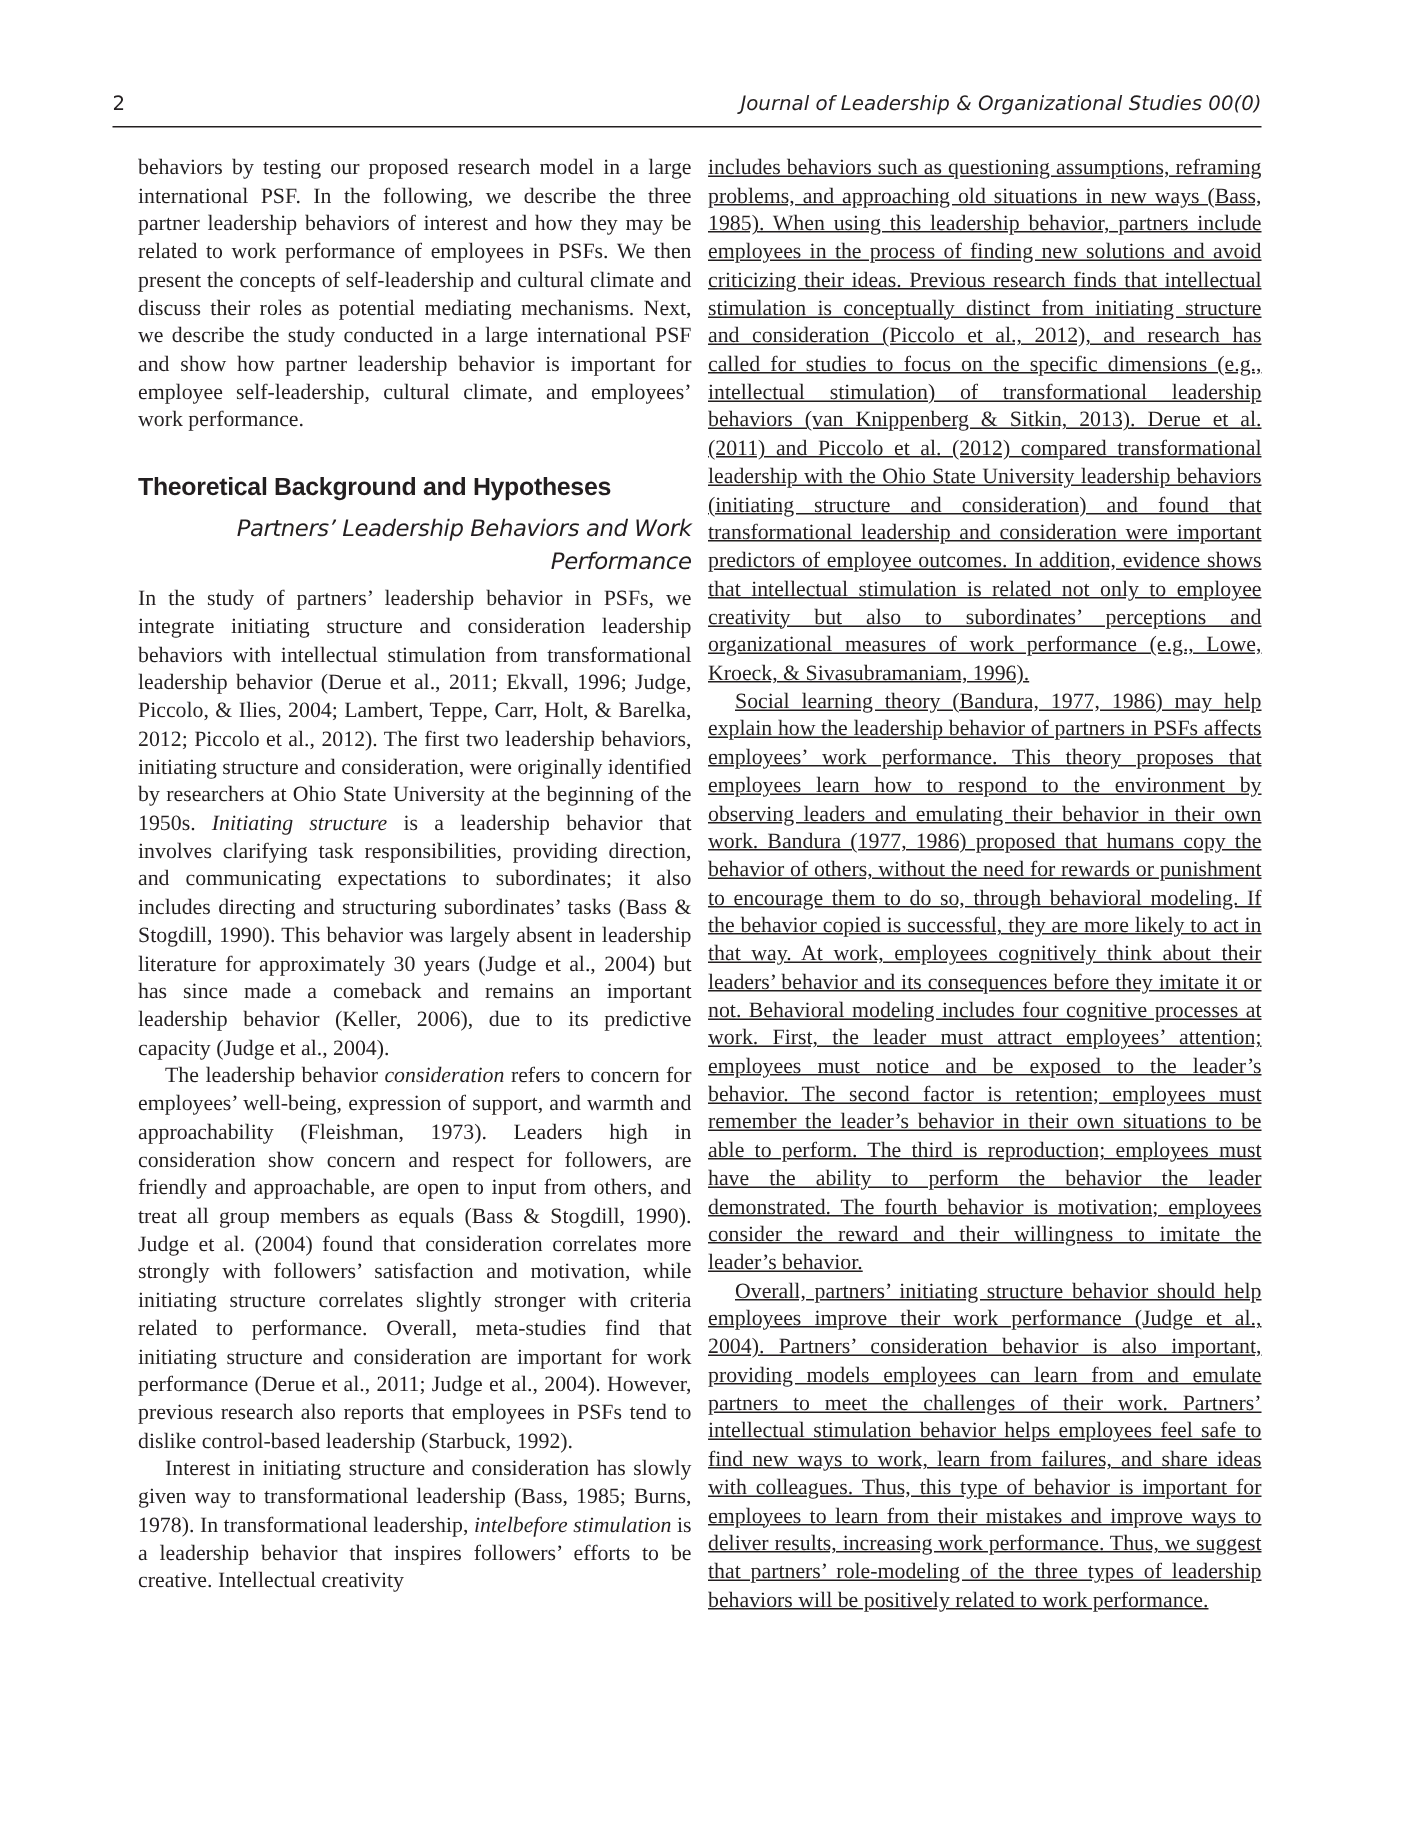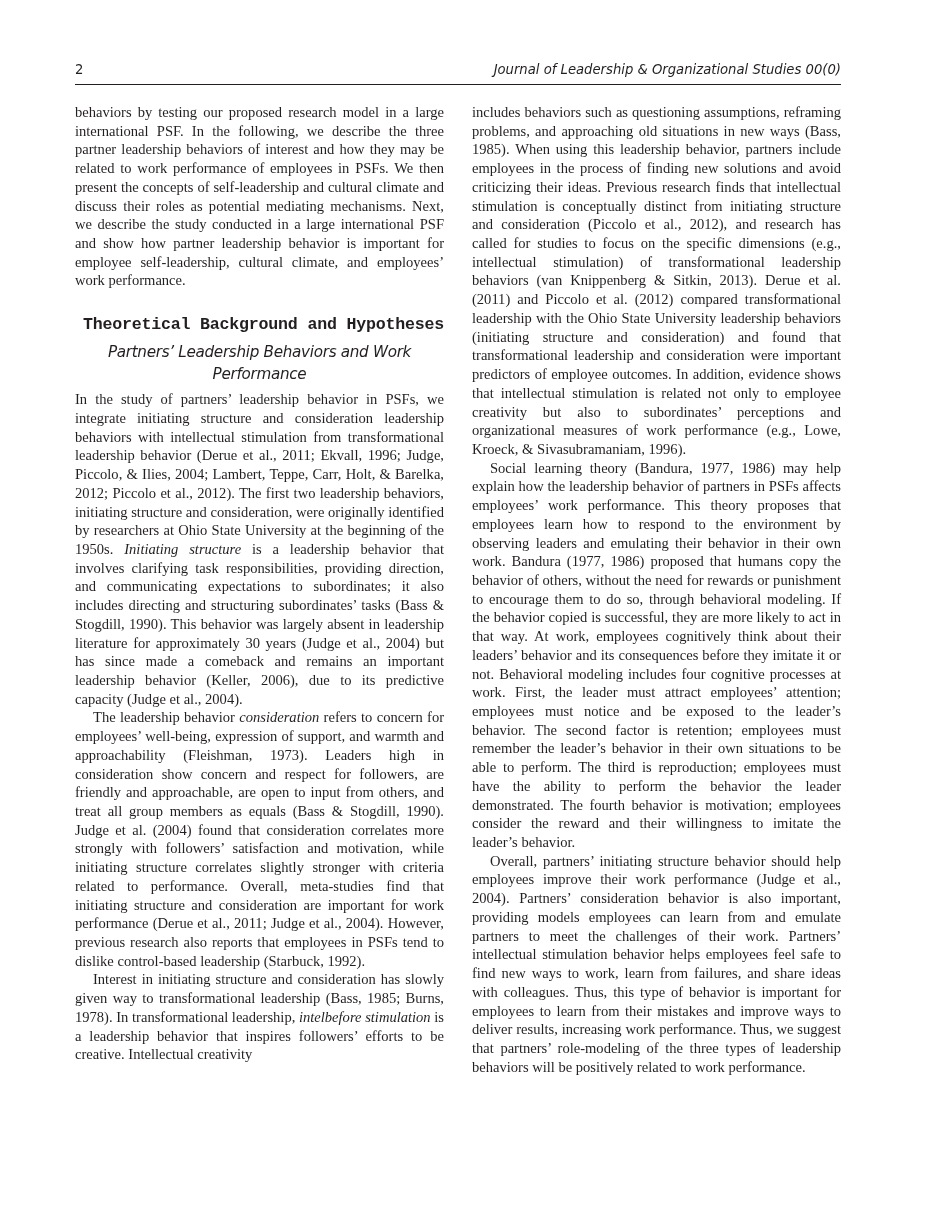--- a/index.html
+++ b/index.html
@@ -10,31 +10,31 @@
     font-family: "DejaVu Sans", sans-serif; font-size: 13.2px; color: #231f20;
   }
   .running-head .page-num { position: absolute; left: 0; top: 0; }
   .running-head .journal { position: absolute; right: 0; top: 0; font-style: italic; }
   .head-rule { position: absolute; top: 84px; left: 0; width: 766px; height: 0; border-top: 1.3px solid #231f20; }
   .col {
     position: absolute; top: 103px; width: 369px;
     font-family: "Liberation Serif", serif; font-size: 14.55px; line-height: 18.72px;
     text-align: justify; hyphens: manual;
   }
-  .col-left { left: 0; }
-  .col-right { left: 397px; }
+  .col-left { left: 17px; }
+  .col-right { left: 397px; text-decoration: underline; }
   .col p { margin: 0; }
   .col p.indent { text-indent: 18px; }
   h2.section {
-    font-family: Liberation Mono, monospace; font-weight: bold; font-size: 16.6px;
-    line-height: 22px; margin: 24px 0 0 0; text-align: right; letter-spacing: -0.2px;
+    font-family: Liberation Sans, sans-serif; font-weight: bold; font-size: 16.6px;
+    line-height: 22px; margin: 24px 0 0 0; text-align: left; letter-spacing: -0.2px;
   }
   h3.subsection {
     font-family: "DejaVu Sans", sans-serif; font-style: italic; font-weight: normal;
-    font-size: 15.2px; line-height: 21.5px; margin: 6px 0 5px 0; text-align: center; letter-spacing: -0.3px;
+    font-size: 15.2px; line-height: 21.5px; margin: 6px 0 5px 0; text-align: right; letter-spacing: -0.3px;
   }
   em { }
 </style>
 </head>
 <body>
 
 <div class="page">
   <div class="running-head">
     <span class="page-num">2</span>
     <span class="journal">Journal of Leadership &amp; Organizational Studies 00(0)</span>

